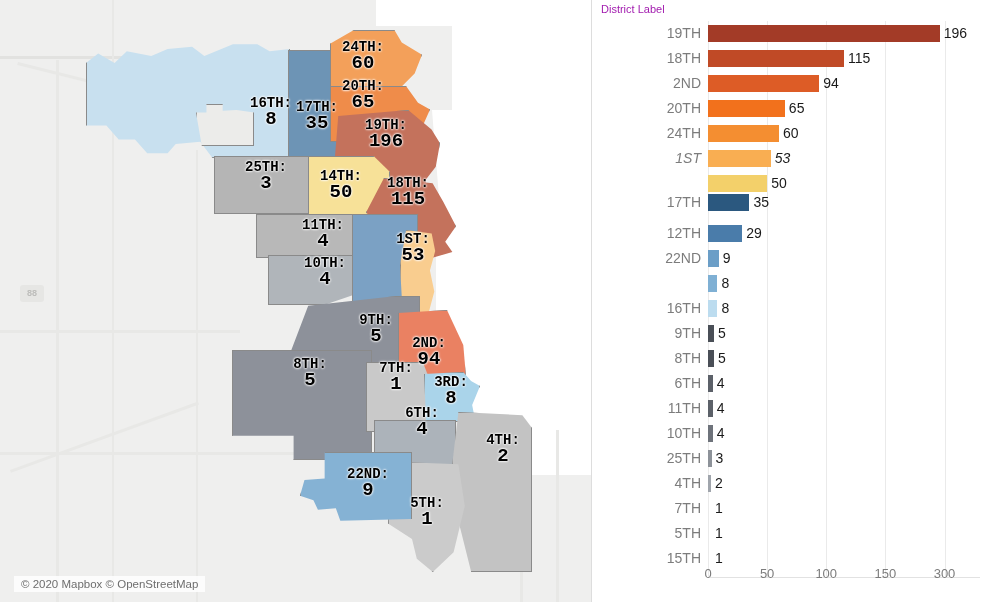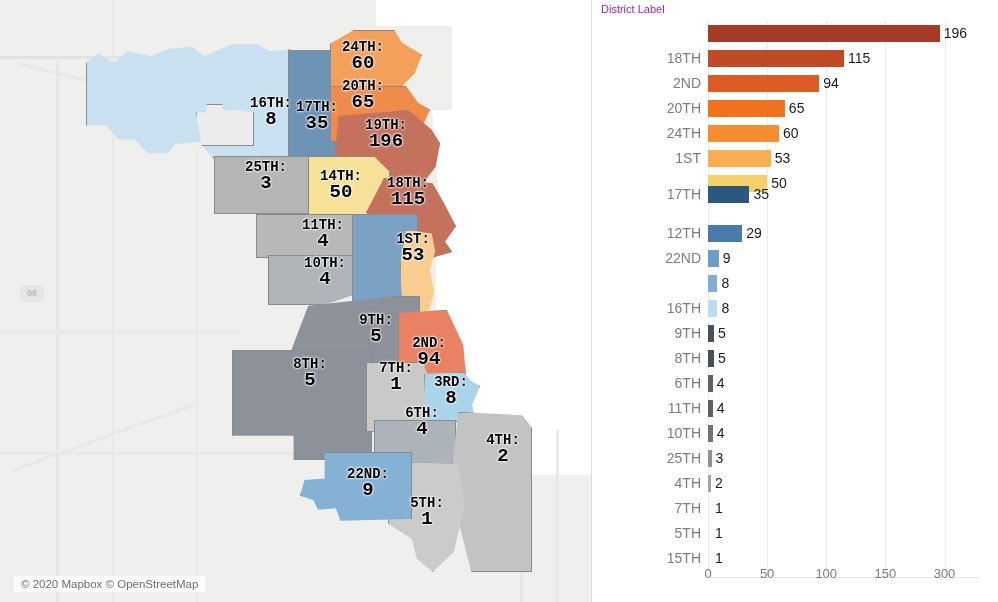--- a/index.html
+++ b/index.html
@@ -222,20 +222,21 @@
 
   <div id="chart-panel">
     <div id="chart-title">District Label</div>
     <div id="plot">
         <div class="gridline" style="left: 116px; height: 556px;"></div>
         <div class="gridline" style="left: 175.13px; height: 556px;"></div>
         <div class="gridline" style="left: 234.261px; height: 556px;"></div>
         <div class="gridline" style="left: 293.391px; height: 556px;"></div>
         <div class="gridline" style="left: 352.522px; height: 556px;"></div>
         <div class="row" style="top: 0px;">
+          <div class="cat">19TH</div>
           <div class="bar" style="width: 231.791px; background: rgb(163, 59, 39);"></div>
           <div class="val" style="left: 351.791px;">196</div>
         </div>
         <div class="row" style="top: 25px;">
           <div class="cat">18TH</div>
           <div class="bar" style="width: 136px; background: rgb(192, 74, 38);"></div>
           <div class="val" style="left: 256px;">115</div>
         </div>
         <div class="row" style="top: 50px;">
           <div class="cat">2ND</div>
@@ -245,30 +246,30 @@
         <div class="row" style="top: 75px;">
           <div class="cat">20TH</div>
           <div class="bar" style="width: 76.8696px; background: rgb(242, 113, 28);"></div>
           <div class="val" style="left: 196.87px;">65</div>
         </div>
         <div class="row" style="top: 100px;">
           <div class="cat">24TH</div>
           <div class="bar" style="width: 70.9565px; background: rgb(244, 142, 49);"></div>
           <div class="val" style="left: 190.957px;">60</div>
         </div>
-        <div class="row" style="top: 125px;">
+        <div class="row" style="top: 125px; font-style: italic;">
           <div class="cat">1ST</div>
           <div class="bar" style="width: 62.6783px; background: rgb(249, 174, 82);"></div>
           <div class="val" style="left: 182.678px;">53</div>
         </div>
         <div class="row" style="top: 150px;">
           <div class="bar" style="width: 59.1304px; background: rgb(243, 208, 106);"></div>
           <div class="val" style="left: 179.13px;">50</div>
         </div>
-        <div class="row" style="top: 161px;">
+        <div class="row" style="top: 169px;">
           <div class="cat">17TH</div>
           <div class="bar" style="width: 41.3913px; background: rgb(43, 88, 127);"></div>
           <div class="val" style="left: 161.391px;">35</div>
         </div>
         <div class="row" style="top: 200px;">
           <div class="cat">12TH</div>
           <div class="bar" style="width: 34.2957px; background: rgb(74, 124, 170);"></div>
           <div class="val" style="left: 154.296px;">29</div>
         </div>
         <div class="row" style="top: 225px;">

